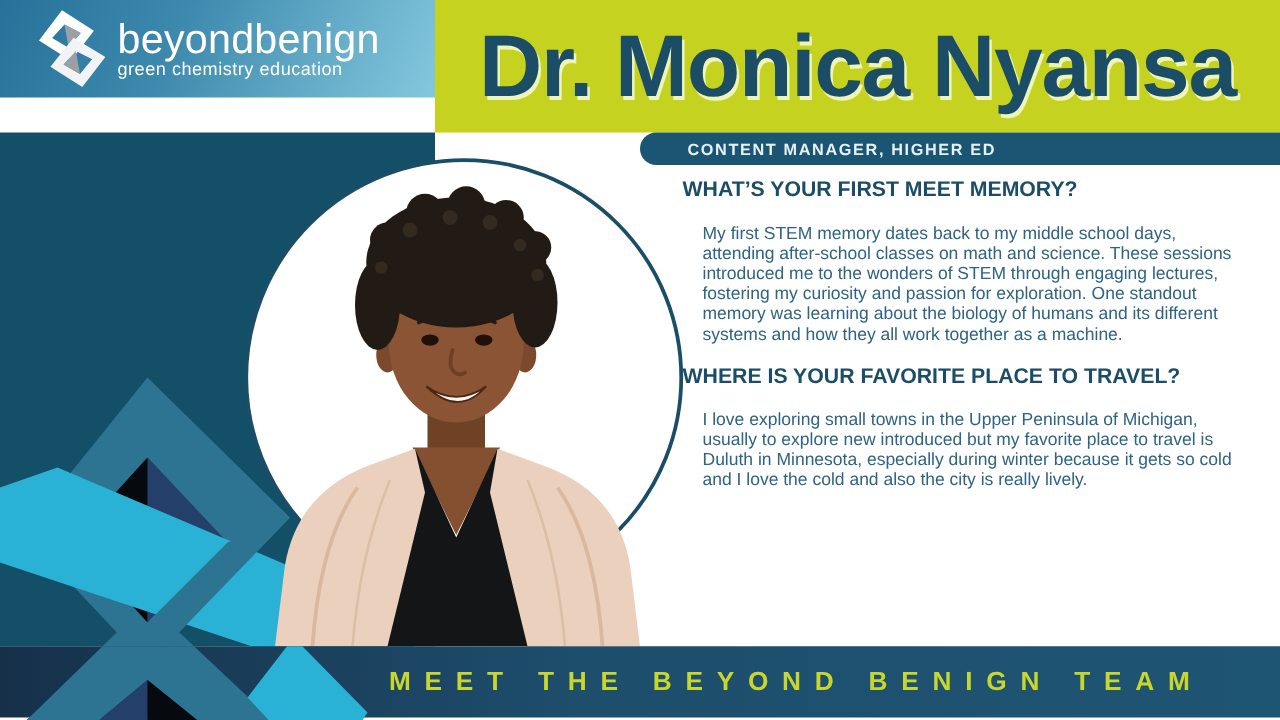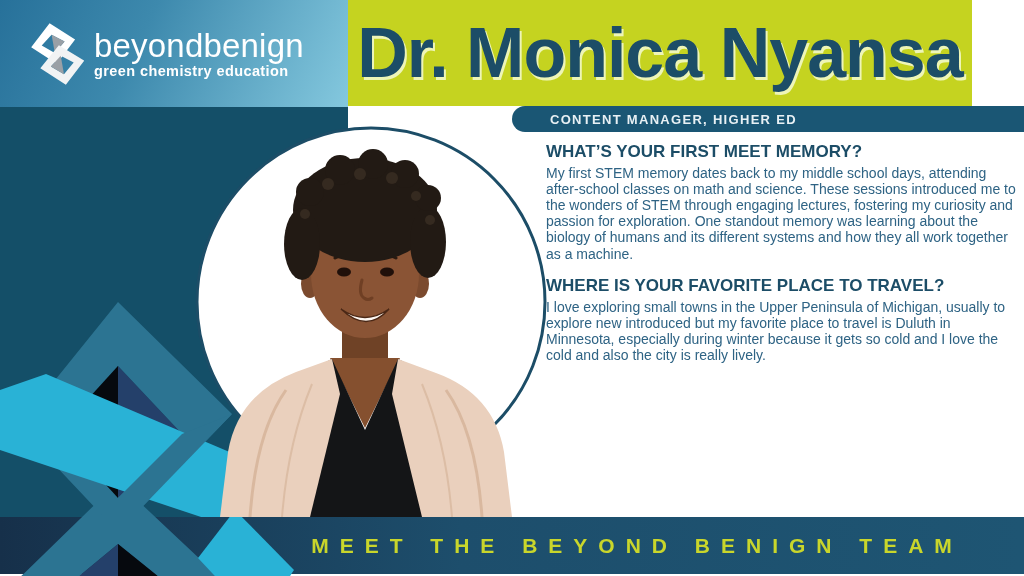--- a/index.html
+++ b/index.html
@@ -1,48 +1,48 @@
 <!DOCTYPE html>
 <html><head>
 <meta charset="utf-8">
 <style>
   html,body{margin:0;padding:0;background:#222;}
   .stage{position:relative;width:1024px;height:576px;overflow:hidden;
          font-family:"Liberation Sans",sans-serif;background:#ffffff;}
 
   
-  .header-left{position:absolute;left:0;top:0;width:348px;height:107px;
+  .header-left{position:absolute;left:0;top:0;width:348px;height:78px;
                background:linear-gradient(115deg,#27719a 0%,#3d89ad 40%,#84c8de 100%);
                display:flex;align-items:center;z-index:2;}
   .hdr-logo{margin-left:26px;width:58px;height:66px;}
   .brand-text{margin-left:10px;color:#ffffff;line-height:1;}
   .brand-word{font-size:33px;font-weight:400;letter-spacing:0.2px;}
-  .brand-tag{font-size:14.5px;font-weight:700;letter-spacing:0.4px;margin-top:2px;}
+  .brand-tag{font-size:14.5px;font-weight:400;letter-spacing:0.4px;margin-top:2px;}
 
-  .header-yellow{position:absolute;left:348px;top:0;width:624px;height:106px;
+  .header-yellow{position:absolute;left:348px;top:0;width:676px;height:106px;
                  background:#c5d320;display:flex;align-items:center;justify-content:center;z-index:2;}
   .profile-name{font-size:70px;font-weight:700;color:#1c4d67;letter-spacing:-1px;
                 text-shadow:2px 3px 0 rgba(245,250,210,0.85);white-space:nowrap;}
 
   
   .left-panel{position:absolute;left:0;top:106px;width:348px;height:411px;background:#144f68;z-index:1;}
   .right-panel{position:absolute;left:348px;top:106px;width:676px;height:411px;background:#ffffff;z-index:1;}
 
   
   .role-pill{position:absolute;left:512px;top:106px;width:512px;height:26px;
              background:#1a5674;border-radius:13px 0 0 13px;z-index:3;
              display:flex;align-items:center;}
   .role-pill span{color:#e8f0f4;font-size:13px;font-weight:700;letter-spacing:1.3px;
                   padding-left:38px;white-space:nowrap;}
 
   
   .qa-column{position:absolute;left:546px;top:142px;width:472px;z-index:3;}
   .qa-section{margin-bottom:14px;}
   .qa-q{font-size:17px;font-weight:700;color:#1c4d67;line-height:1.18;margin:0 0 3px 0;}
-  .qa-a{font-size:14px;font-weight:400;color:#2e6384;line-height:1.15;margin:0;}
+  .qa-a{font-size:14px;font-weight:400;color:#2e6384;line-height:1.15;margin:16px;}
 
   
   .big-logo{position:absolute;left:0;top:286px;width:360px;height:290px;z-index:2;}
   .big-logo-tips{position:absolute;left:0;top:517px;width:360px;height:59px;overflow:hidden;z-index:5;}
   .big-logo-tips svg{display:block;margin-top:-231px;}
 
   
   .portrait{position:absolute;left:190px;top:122px;width:360px;height:395px;z-index:3;}
 
   

